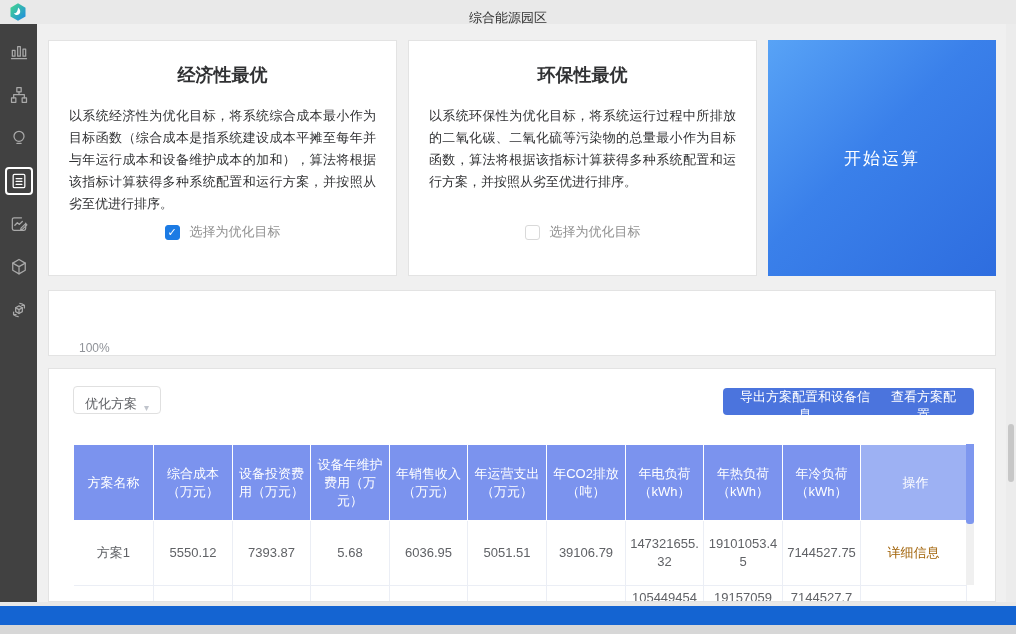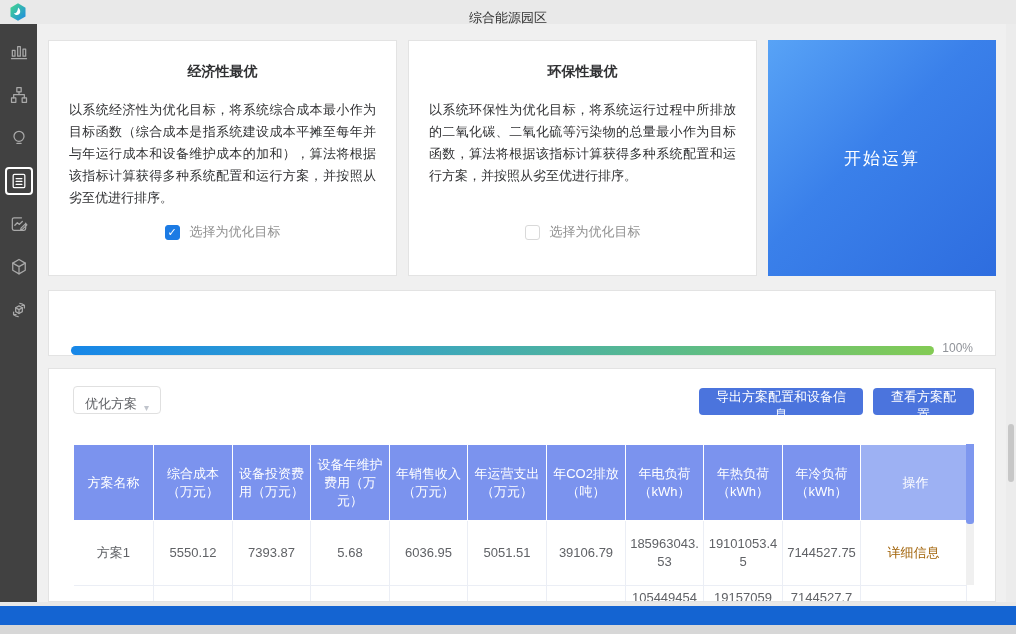--- a/index.html
+++ b/index.html
@@ -14,48 +14,48 @@
   .side-item { width:28px; height:28px; margin-bottom:15px; display:flex;
     align-items:center; justify-content:center; border-radius:4px; cursor:pointer; }
   .side-item svg { width:20px; height:20px; stroke:#a9a9a9; fill:none;
     stroke-width:1.5; stroke-linecap:round; stroke-linejoin:round; }
   .side-item.active { border:2px solid #fff; }
   .side-item.active svg { stroke:#fff; }
   .main { position:absolute; left:37px; top:24px; width:979px; height:578px;
     background:#f0f0f0; overflow:hidden; }
   .card { position:absolute; background:#fff; border:1px solid #e3e3e3; }
   .obj-card { top:16px; width:349px; height:236px; padding:14px 20px; }
-  .obj-card h3 { text-align:center; font-size:14px; color:#303133; font-weight:bold; margin:8px 0 18px; }
+  .obj-card h3 { text-align:center; font-size:18px; color:#303133; font-weight:bold; margin:8px 0 18px; }
   .obj-card p { font-size:13px; color:#303133; line-height:22px; text-align:justify; }
   .chk-row { position:absolute; left:0; right:0; bottom:34px; display:flex;
     align-items:center; justify-content:center; cursor:pointer; }
   .chk { width:15px; height:15px; border:1px solid #d9d9d9; border-radius:3px;
     background:#fff; margin-right:10px; display:flex; align-items:center;
     justify-content:center; font-size:11px; color:#fff; }
   .chk.checked { background:#1c7be4; border-color:#1c7be4; }
   .chk-label { font-size:13px; color:#8f8f8f; }
   .start-card { position:absolute; left:731px; top:16px; width:228px; height:236px;
     background:linear-gradient(135deg,#58a3f6 0%,#3a80ea 45%,#2e6ddf 100%);
     display:flex; align-items:center; justify-content:center; cursor:pointer; }
   .start-card span { color:#fff; font-size:17px; letter-spacing:2px; }
   .progress-card { left:11px; top:266px; width:948px; height:66px;
-    display:flex; align-items:flex-end; padding:0 22px; }
+    display:flex; align-items:flex-start; padding:0 22px;flex-direction:column; }
   .progress-track { flex:1; height:9px; border-radius:5px; background:#f5f7fa; position:relative; }
   .progress-fill { position:absolute; left:0; top:0; bottom:0; border-radius:5px;
     background:linear-gradient(90deg,#1787e8 0%,#35a2c8 35%,#5bbb8a 70%,#83cb54 100%); }
   .progress-label { margin-left:8px; font-size:12px; color:#909399; }
   .table-card { left:11px; top:344px; width:948px; height:234px; overflow:hidden; }
   .dropdown { position:absolute; left:24px; top:17px; width:88px; height:28px;
     border:1px solid #e0e0e0; border-radius:4px; background:#fff; display:flex;
     align-items:flex-end; justify-content:center; font-size:13px; color:#606266; cursor:pointer; }
   .dropdown .chev { margin-left:7px; color:#c0c4cc; font-size:10px; }
   .btn { position:absolute; top:19px; height:27px; background:#4b74dd; color:#fff;
     border:none; border-radius:4px; font-size:13px; cursor:pointer;
     font-family:inherit; padding:0 13px; }
-  .btn.export { left:650px; width:164px; }
+  .btn.export { left:674px; width:164px; }
   .btn.view { left:824px; width:101px; }
   table { position:absolute; left:24px; top:75px; border-collapse:collapse; table-layout:fixed; }
   th { background:#7b93ee; color:#fff; font-size:13px; font-weight:normal;
     border:1px solid #fff; padding:3px 4px; height:76px; vertical-align:middle; }
   th.op { background:#9db1f3;padding-left:8px; }
   td { background:#fff; font-size:13px; color:#606266; text-align:center;
     border-right:1px solid #ebeef5; border-bottom:1px solid #ebeef5;
     padding:3px 4px; height:65px; vertical-align:middle; word-break:break-all; line-height:18px; }
   tr.partial td { vertical-align:top; padding-top:3px; border-bottom:none; }
   td .link { color:#a16207; cursor:pointer; }
@@ -206,21 +206,21 @@
         </thead>
       <tbody id="tbl-body">
           <tr>
             <td>方案1</td>
             <td>5550.12</td>
             <td>7393.87</td>
             <td>5.68</td>
             <td>6036.95</td>
             <td>5051.51</td>
             <td>39106.79</td>
-            <td>185963043.53</td>
+            <td>147321655.32</td>
             <td>19101053.45</td>
             <td>7144527.75</td>
             <td><span class="link">详细信息</span></td>
           </tr>
           <tr class="partial">
             <td></td>
             <td></td>
             <td></td>
             <td></td>
             <td></td>

